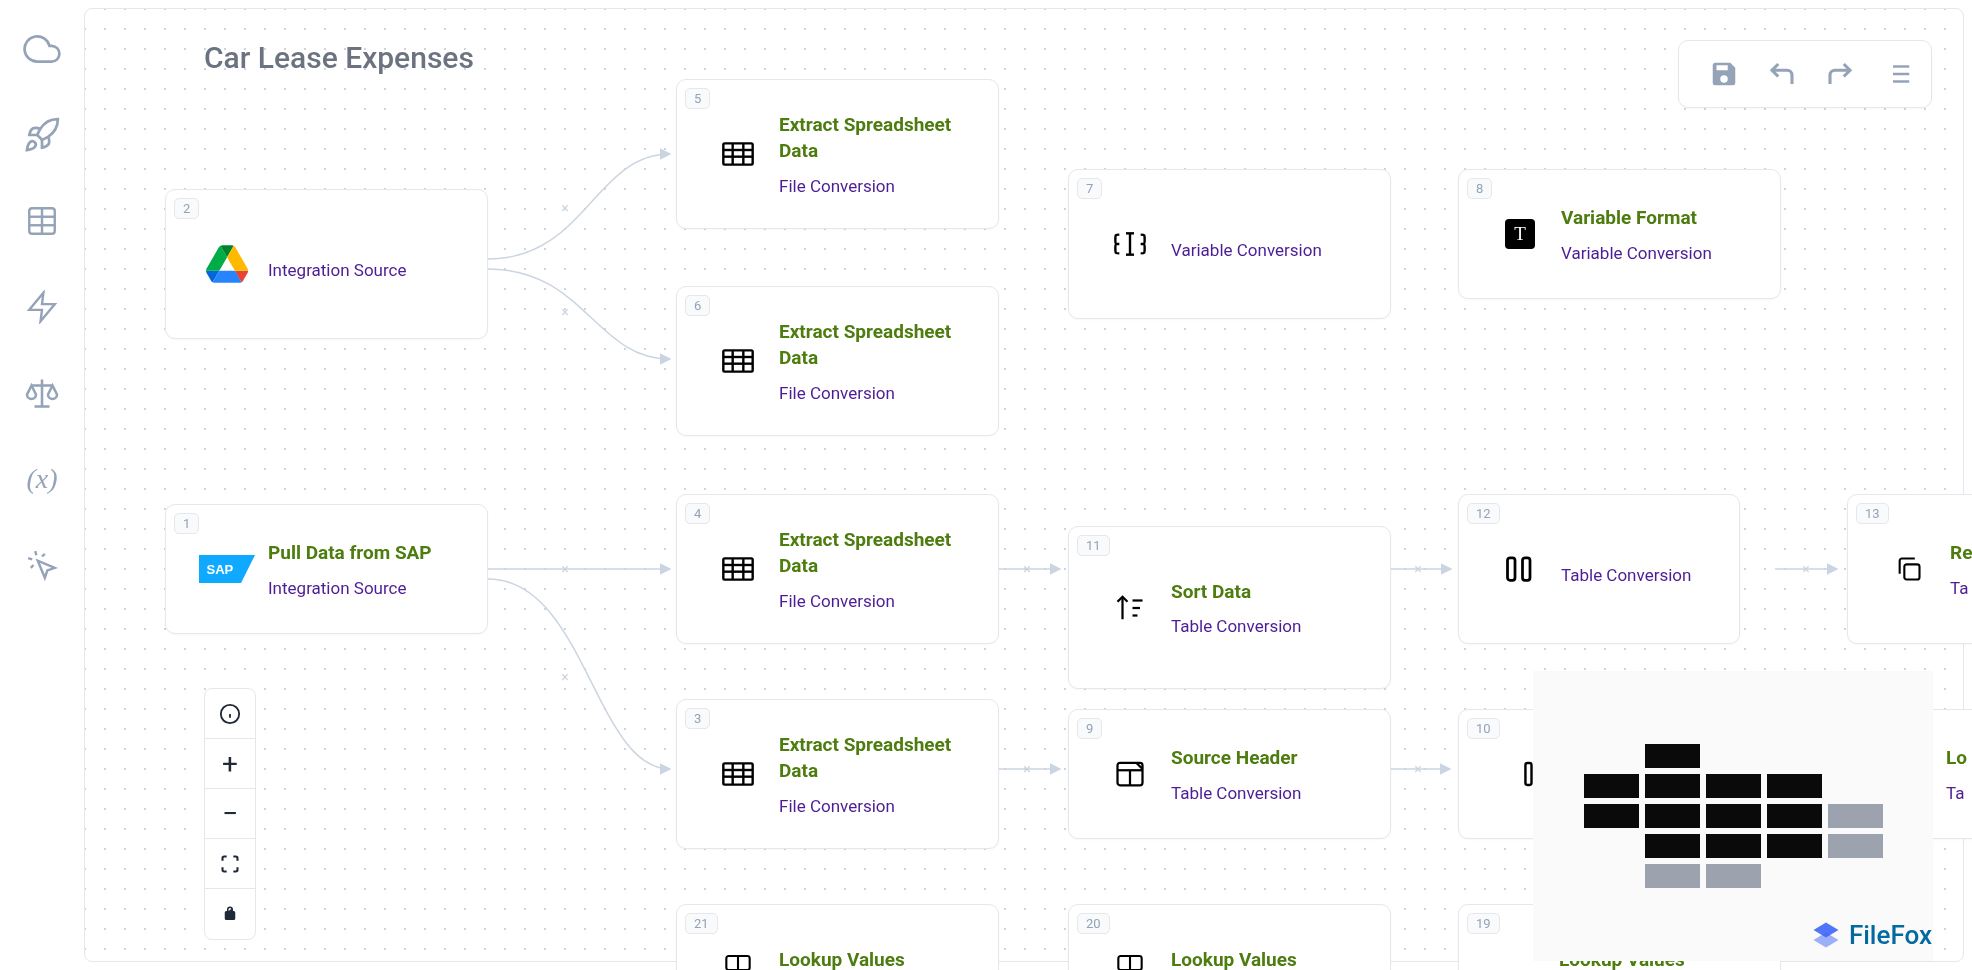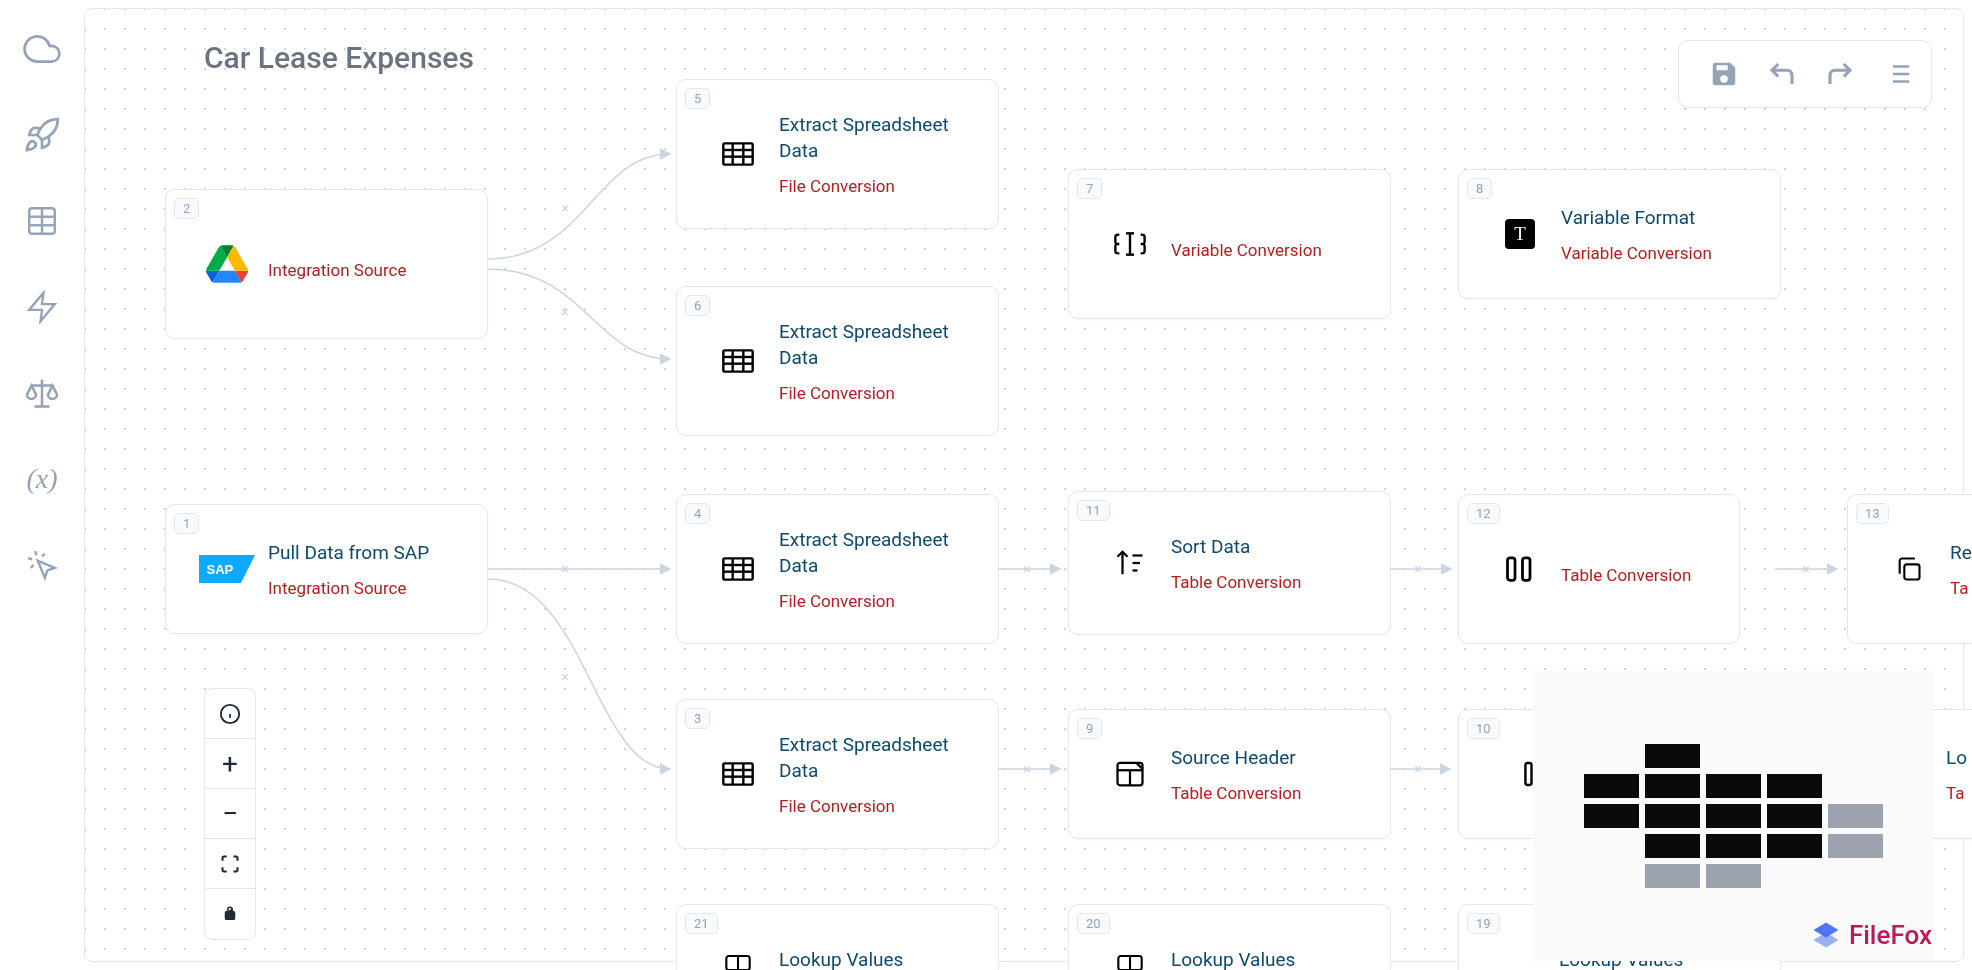--- a/index.html
+++ b/index.html
@@ -11,33 +11,33 @@
 .canvas-border { position: absolute; inset: 8px 8px 8px 0; border: 1px solid #e2e8f0; border-radius: 8px; background: #fff; }
 .title { position: absolute; top: 40px; left: 120px; font-size: 30px; font-weight: 500; color: #6b7280; z-index: 5; }
 .toolbar { position: absolute; top: 40px; right: 40px; display: flex; align-items: center; gap: 28px; background: #fff; border: 1px solid #e5e7eb; border-radius: 10px; padding: 18px 18px 18px 30px; z-index: 10; box-shadow: 0 1px 2px rgba(0,0,0,0.03); }
 .toolbar-icon { width: 30px; height: 30px; color: #94a3b8; cursor: pointer; display: flex; align-items: center; justify-content: center; }
 .run-btn { background: #3E66F9; color: #fff; border: none; border-radius: 8px; padding: 14px 36px; font-size: 22px; font-weight: 600; display: flex; gap: 12px; align-items: center; cursor: pointer; }
 .dotgrid { position: absolute; inset: 0; background-image: radial-gradient(#d1d5db 1.3px, transparent 1.3px); background-size: 20px 20px; background-position: 10px 10px; border-radius: 8px; }
 .node { position: absolute; background: #fff; border: 1px solid #e5e7eb; border-radius: 10px; display: flex; align-items: center; box-shadow: 0 1px 2px rgba(0,0,0,0.03); }
 .node-badge { position: absolute; top: 8px; left: 8px; font-size: 13px; color: #94a3b8; background: #f8fafc; border: 1px solid #e5e7eb; border-radius: 5px; padding: 2px 8px; min-width: 22px; text-align:center; }
 .node-icon { width: 62px; display: flex; align-items: center; justify-content: center; flex-shrink: 0; margin-left: 30px; }
 .node-text { flex: 1; padding: 20px 20px 20px 10px; overflow: hidden; }
-.node-title { font-size: 19px; font-weight: 400; color: #0c4a6e; line-height: 1.35; }
-.node-sub { font-size: 17px; color: #b91c1c; margin-top: 12px; }
+.node-title { font-size: 19px; font-weight: 700; color: #4d7c0f; line-height: 1.35; }
+.node-sub { font-size: 17px; color: #4c1d95; margin-top: 12px; }
 .zoom-panel { position: absolute; left: 120px; bottom: 30px; display: flex; flex-direction: column; background: #fff; border: 1px solid #e5e7eb; border-radius: 8px; z-index: 10; }
 .zoom-btn { width: 50px; height: 50px; display: flex; align-items: center; justify-content: center; border-bottom: 1px solid #e5e7eb; cursor: pointer; color: #1f2937; }
 .zoom-btn:last-child { border-bottom: none; }
 svg.edge-layer { position: absolute; inset: 0; width: 100%; height: 100%; pointer-events: none; }
 .edge { stroke: #cbd5e1; stroke-width: 1.5; fill: none; }
 .edge-x { position: absolute; font-size: 14px; color: #cbd5e1; transform: translate(-50%, -50%); }
 .preview-overlay { position: absolute; right: 30px; bottom: 0; width: 400px; height: 290px; background: #fafafa; z-index: 8; display: flex; align-items: center; justify-content: center; }
 .preview-chart { display: flex; flex-direction: column; gap: 6px; }
 .preview-row { display: flex; gap: 6px; }
 .preview-cell { width: 55px; height: 24px; }
-.brand { position: absolute; right: 40px; bottom: 20px; display: flex; align-items: flex-end; gap: 8px; font-size: 26px; font-weight: 500; color: #be185d; z-index: 12; }
+.brand { position: absolute; right: 40px; bottom: 20px; display: flex; align-items: flex-end; gap: 8px; font-size: 26px; font-weight: 500; color: #0369a1; z-index: 12; }
 .arrow-head { fill: #cbd5e1; }
 </style>
 </head>
 <body>
 
 <div class="app">
   <div class="sidebar">
     <div class="sidebar-icon">
         <svg width="38" height="38" viewBox="0 0 24 24" fill="none" stroke="currentColor" stroke-width="1.7">
           <path d="M18 10h-1.26A8 8 0 1 0 9 20h9a5 5 0 0 0 0-10z"></path>
@@ -230,21 +230,21 @@
               <line x1="8" y1="1" x2="8" y2="17"></line>
               <line x1="16" y1="1" x2="16" y2="17"></line>
             </svg>
           </div>
         <div class="node-text">
             <div class="node-title">Extract Spreadsheet Data</div>
             <div class="node-sub">File Conversion</div>
           </div>
       </div>
 
-      <div class="node" style="left:983px;top:482px;width:323px;height:144px">
+      <div class="node" style="left:983px;top:517px;width:323px;height:163px">
         <div class="node-badge">11</div>
         <div class="node-icon">
             <svg width="30" height="28" viewBox="0 0 24 22" fill="none" stroke="#000" stroke-width="1.8">
               <line x1="6" y1="20" x2="6" y2="2"></line>
               <polyline points="2,6 6,2 10,6"></polyline>
               <line x1="14" y1="5" x2="22" y2="5"></line>
               <line x1="14" y1="11" x2="20" y2="11"></line>
               <line x1="14" y1="17" x2="18" y2="17"></line>
             </svg>
           </div>

